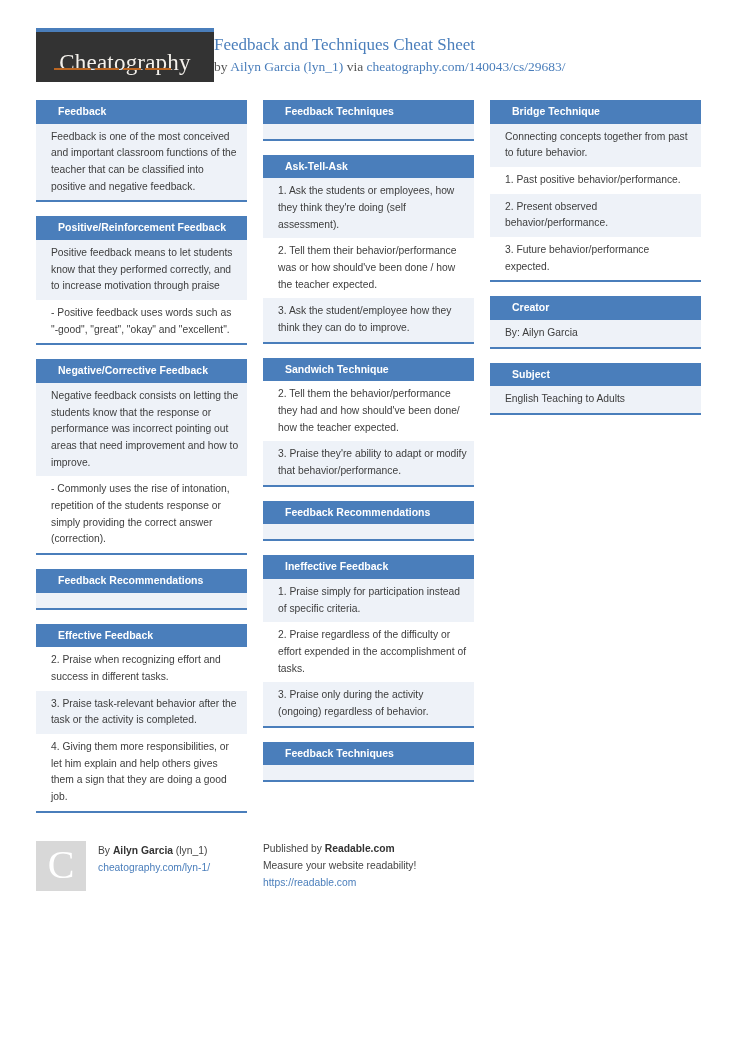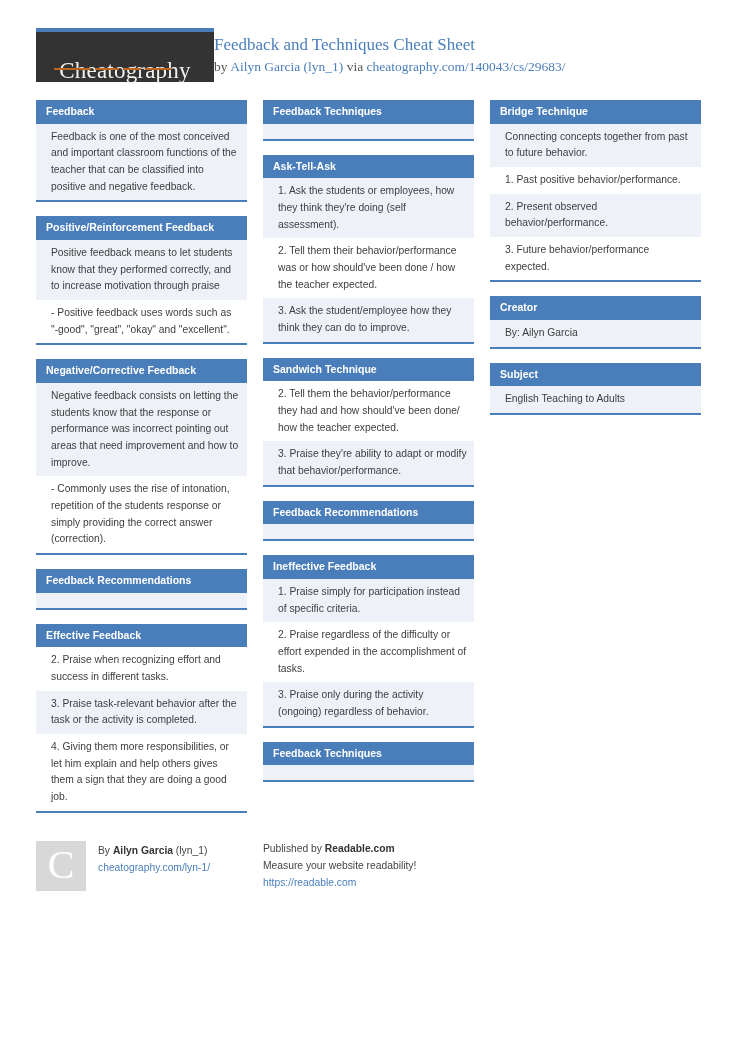--- a/index.html
+++ b/index.html
@@ -21,21 +21,21 @@
     position: relative;
     flex: 0 0 auto;
     display: flex; align-items: center; justify-content: center;
   }
   .logo-word {
     color: #f4f1ec;
     font-family: "Liberation Serif", serif;
     font-size: 23px;
     letter-spacing: .2px;
     position: relative;
-    top: 14px;
+    top: 6px;
   }
   .logo-underlines {
     position: absolute; left: 18px; right: 18px; bottom: 12px;
     height: 2px; display: flex; gap: 4px;
   }
   .logo-underlines i { display: block; height: 2px; background: #bb6622; }
   .u1 { width: 26%; } .u2 { width: 17%; } .u3 { width: 13%; } .u4 { width: 18%; }
 
   .title-block { padding-top: 6px; }
   .sheet-title {
@@ -63,21 +63,21 @@
   }
   .col { width: 211px; flex: 0 0 211px; }
 
   
   .block { margin-bottom: 14px; border-bottom: 2px solid #4a7ebb; }
   .block-title {
     background: #4a7ebb;
     color: #ffffff;
     font-size: 10.5px;
     font-weight: bold;
-    padding: 5px 7px 5px 10px;
+    padding: 5px 7px 5px 22px;
     line-height: 1.3;
   }
   .block-body { background: #ffffff; }
   .row {
     font-size: 10.3px;
     color: #3d3d3d;
     line-height: 1.62;
     padding: 5px 7px 5px 15px;
     background: #ffffff;
   }

